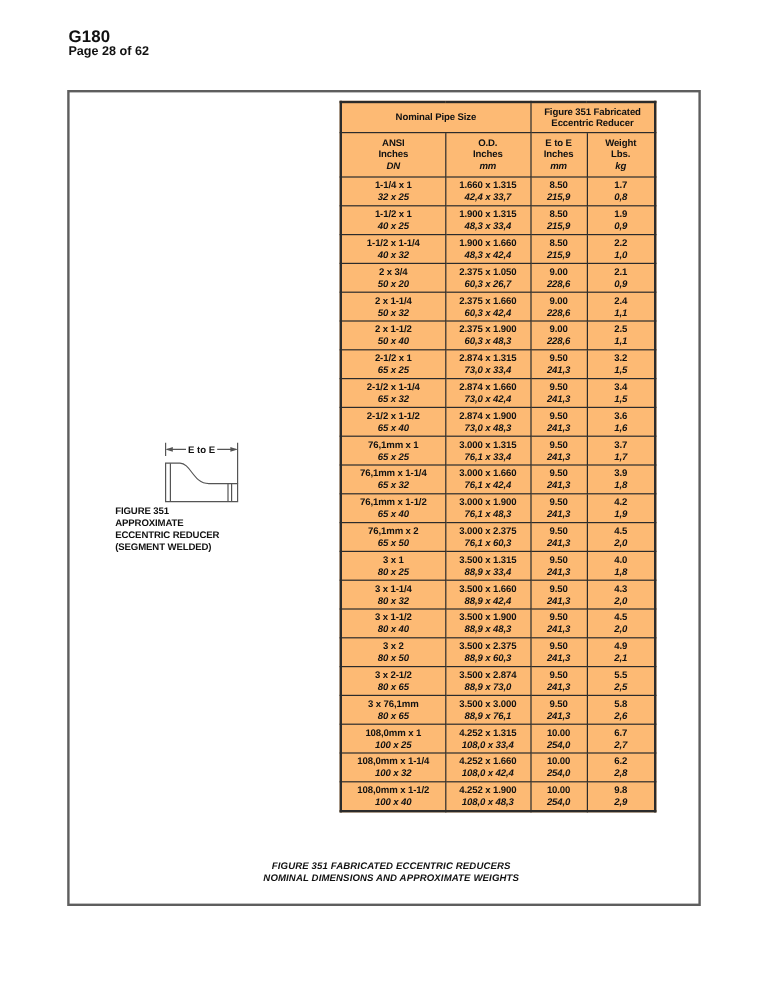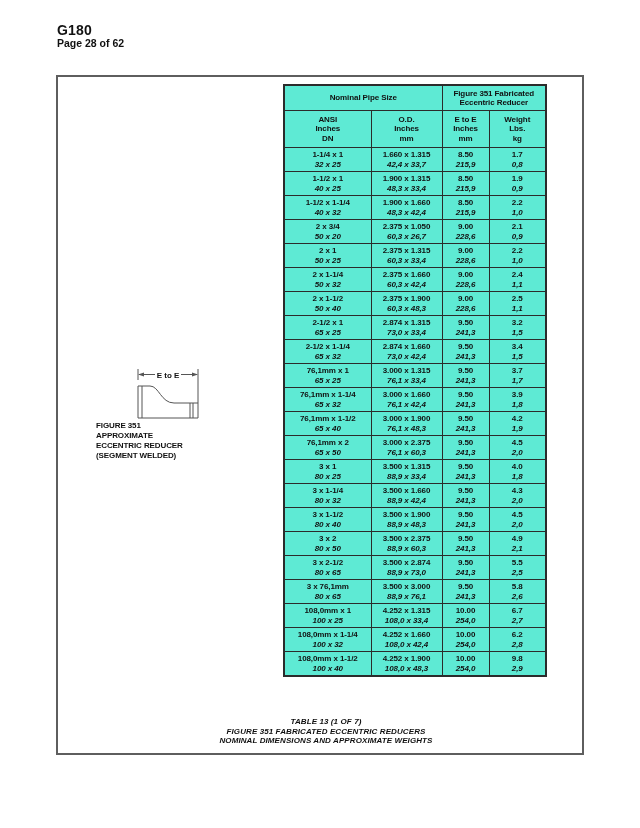--- a/index.html
+++ b/index.html
@@ -15,37 +15,37 @@
 
   
   .page-frame{
     position:absolute;left:56px;top:75px;width:524px;height:676px;
     border:2px solid #5e5e5e;background:#fff;
   }
 
   
   .spec-table{
     position:absolute;left:283px;top:84px;border-collapse:collapse;
-    table-layout:fixed;background:#5eead4;
+    table-layout:fixed;background:#fdba74;
   }
   .spec-table td,.spec-table th{
     border:1px solid #2b2b2b;text-align:center;vertical-align:middle;
     font-size:8px;font-weight:bold;padding:1px 1px;letter-spacing:-0.1px;
   }
   .spec-table{border:2px solid #2b2b2b;}
   .col-ansi{width:87px;}
   .col-od{width:71px;}
   .col-e{width:47px;}
   .col-w{width:57px;}
   .grp-row th{height:22px;line-height:9.5px;}
   .sub-row th{height:34px;line-height:9.5px;}
   .spec-table tbody td{height:21px;line-height:9.5px;}
   .l1{line-height:9.5px;}
   .l2{line-height:9.5px;font-style:italic;}
-  .it{}
+  .it{font-style:italic;}
 
   
   .figure-area{position:absolute;left:96px;top:360px;width:145px;}
   .diagram-svg{position:absolute;left:34px;top:6px;}
   .figure-caption{
     position:absolute;left:0px;top:61px;width:145px;
     font-size:8px;font-weight:bold;line-height:10px;letter-spacing:-0.1px;
   }
 
   
@@ -198,68 +198,50 @@
           <div class="l1">9.00</div>
           <div class="l2">228,6</div>
         </td>
         <td>
           <div class="l1">2.1</div>
           <div class="l2">0,9</div>
         </td>
       </tr>
       <tr>
         <td>
-          <div class="l1">2 x 1</div>
-          <div class="l2">50 x 25</div>
-        </td>
-        <td>
-          <div class="l1">2.375 x 1.315</div>
-          <div class="l2">60,3 x 33,4</div>
+          <div class="l1">2 x 1-1/4</div>
+          <div class="l2">50 x 32</div>
+        </td>
+        <td>
+          <div class="l1">2.375 x 1.660</div>
+          <div class="l2">60,3 x 42,4</div>
         </td>
         <td>
           <div class="l1">9.00</div>
           <div class="l2">228,6</div>
         </td>
         <td>
-          <div class="l1">2.2</div>
-          <div class="l2">1,0</div>
-        </td>
-      </tr>
-      <tr>
-        <td>
-          <div class="l1">2 x 1-1/4</div>
-          <div class="l2">50 x 32</div>
-        </td>
-        <td>
-          <div class="l1">2.375 x 1.660</div>
-          <div class="l2">60,3 x 42,4</div>
+          <div class="l1">2.4</div>
+          <div class="l2">1,1</div>
+        </td>
+      </tr>
+      <tr>
+        <td>
+          <div class="l1">2 x 1-1/2</div>
+          <div class="l2">50 x 40</div>
+        </td>
+        <td>
+          <div class="l1">2.375 x 1.900</div>
+          <div class="l2">60,3 x 48,3</div>
         </td>
         <td>
           <div class="l1">9.00</div>
           <div class="l2">228,6</div>
         </td>
         <td>
-          <div class="l1">2.4</div>
-          <div class="l2">1,1</div>
-        </td>
-      </tr>
-      <tr>
-        <td>
-          <div class="l1">2 x 1-1/2</div>
-          <div class="l2">50 x 40</div>
-        </td>
-        <td>
-          <div class="l1">2.375 x 1.900</div>
-          <div class="l2">60,3 x 48,3</div>
-        </td>
-        <td>
-          <div class="l1">9.00</div>
-          <div class="l2">228,6</div>
-        </td>
-        <td>
           <div class="l1">2.5</div>
           <div class="l2">1,1</div>
         </td>
       </tr>
       <tr>
         <td>
           <div class="l1">2-1/2 x 1</div>
           <div class="l2">65 x 25</div>
         </td>
         <td>
@@ -288,20 +270,38 @@
           <div class="l1">9.50</div>
           <div class="l2">241,3</div>
         </td>
         <td>
           <div class="l1">3.4</div>
           <div class="l2">1,5</div>
         </td>
       </tr>
       <tr>
         <td>
+          <div class="l1">2-1/2 x 1-1/2</div>
+          <div class="l2">65 x 40</div>
+        </td>
+        <td>
+          <div class="l1">2.874 x 1.900</div>
+          <div class="l2">73,0 x 48,3</div>
+        </td>
+        <td>
+          <div class="l1">9.50</div>
+          <div class="l2">241,3</div>
+        </td>
+        <td>
+          <div class="l1">3.6</div>
+          <div class="l2">1,6</div>
+        </td>
+      </tr>
+      <tr>
+        <td>
           <div class="l1">76,1mm x 1</div>
           <div class="l2">65 x 25</div>
         </td>
         <td>
           <div class="l1">3.000 x 1.315</div>
           <div class="l2">76,1 x 33,4</div>
         </td>
         <td>
           <div class="l1">9.50</div>
           <div class="l2">241,3</div>
@@ -524,16 +524,15 @@
         </td>
         <td>
           <div class="l1">9.8</div>
           <div class="l2">2,9</div>
         </td>
       </tr>
     </tbody>
 </table>
 
 <div class="table-footer">
-  <div>TABLE 13 (1 OF 7)</div>
   <div>FIGURE 351 FABRICATED ECCENTRIC REDUCERS</div>
   <div>NOMINAL DIMENSIONS AND APPROXIMATE WEIGHTS</div>
 </div>
 
 </body></html>

